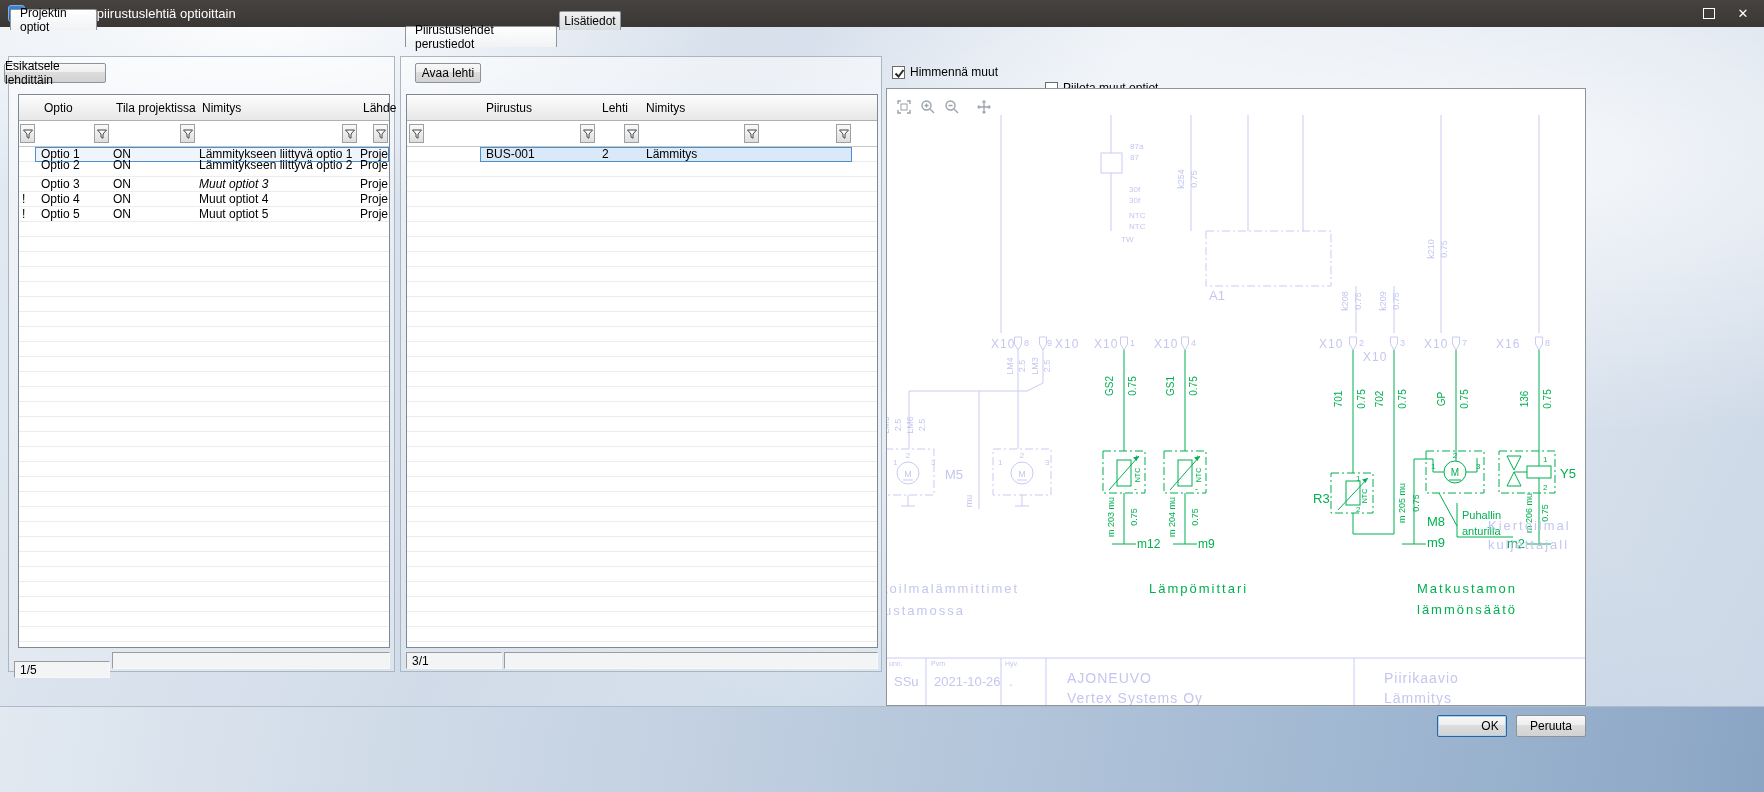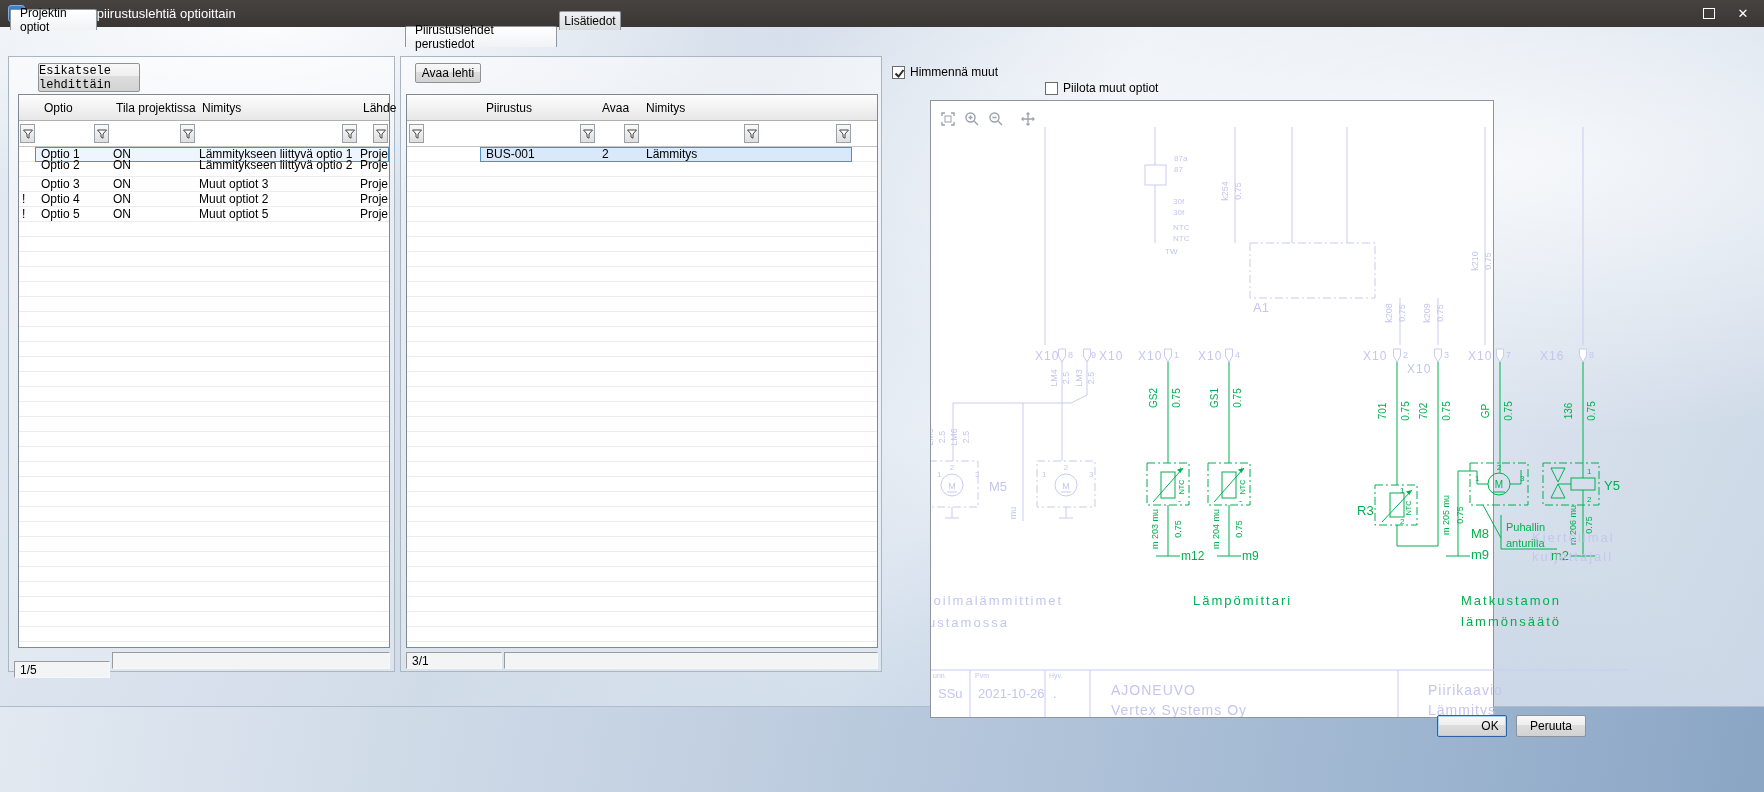--- a/index.html
+++ b/index.html
@@ -55,22 +55,22 @@
   .statusbox{position:absolute;box-sizing:border-box;height:17px;background:#f2f4f6;
     border:1px solid;border-color:#9b9b9b #f8f8f8 #f8f8f8 #9b9b9b;font-size:12px;
     display:flex;align-items:center;padding-left:5px;}
   
   .chk-wrap{position:absolute;display:flex;align-items:center;height:16px;}
   .chk-box{width:13px;height:13px;box-sizing:border-box;border:1px solid #6b6b6b;background:#fff;margin-right:5px;position:relative;}
   .chk-box svg{position:absolute;left:0;top:0;display:none;}
   .chk-box.checked svg{display:block;}
   .chk-label{font-size:12px;}
   
-  .preview{position:absolute;left:886px;top:100px;width:564px;height:618px;box-sizing:border-box;
-    border:1px solid #8f959c;background:#fff;margin-left:44px;}
+  .preview{position:absolute;left:886px;top:88px;width:700px;height:618px;box-sizing:border-box;
+    border:1px solid #8f959c;background:#fff;}
   .pv-toolbar{position:absolute;left:6px;top:7px;display:flex;gap:3px;z-index:5;}
   .pv-tool{width:21px;height:21px;display:flex;align-items:center;justify-content:center;background:transparent;}
   .pv-svg{position:absolute;left:0;top:0;}
   text.g{fill:#00b050;}
   text.d{fill:#c4c6ef;}
   .gl{stroke:#00b050;fill:none;stroke-width:1;}
   .glf{fill:#00b050;stroke:none;}
   .dl{stroke:#c9cbf2;fill:none;stroke-width:1;}
   .dlf{fill:#fff;stroke:#c9cbf2;stroke-width:1;}
   
@@ -90,21 +90,21 @@
         <span class="close-glyph">✕</span>
       </div>
   </div>
 </div>
 
 <div class="content"></div>
 <div class="bottom-band"></div>
 
 <div class="tab active" style="left:10px;width:87px;">Projektin optiot</div>
 <div class="panel" style="left:8px;top:56px;width:387px;height:616px;"></div>
-<div class="btn7" style="left:38px;top:63px;width:102px;height:29px;font-family:Liberation Mono, monospace;">Esikatsele lehdittäin</div>
+<div class="btn7" style="left:4px;top:63px;width:102px;height:20px;">Esikatsele lehdittäin</div>
 
 <div class="grid" style="left:18px;top:94px;width:372px;height:554px;">
   <div class="vline" style="left:16px;"></div>
     <div class="vline" style="left:91px;"></div>
   <div class="vline" style="left:177px;"></div>
     <div class="vline" style="left:339px;"></div>
   <div class="grid-head">
     <span class="hcell" style="left:25px;">Optio</span>
     <span class="hcell" style="left:97px;">Tila projektissa</span>
     <span class="hcell" style="left:183px;">Nimitys</span>
@@ -150,28 +150,28 @@
       <span class="gcell" style="left:3px;width:12px;"></span>
       <span class="gcell" style="left:22px;width:66px;">Optio 2</span>
       <span class="gcell" style="left:94px;width:80px;">ON</span>
       <span class="gcell" style="left:180px;width:156px;">Lämmitykseen liittyvä optio 2</span>
       <span class="gcell" style="left:341px;width:28px;">Projekti</span>
     </div>
     <div class="grow" style="top:30px;">
       <span class="gcell" style="left:3px;width:12px;"></span>
       <span class="gcell" style="left:22px;width:66px;">Optio 3</span>
       <span class="gcell" style="left:94px;width:80px;">ON</span>
-      <span class="gcell" style="left:180px;width:156px;">Muut optiot 3</span>
+      <span class="gcell" style="left:180px;width:156px;font-style:italic;">Muut optiot 3</span>
       <span class="gcell" style="left:341px;width:28px;">Projekti</span>
     </div>
     <div class="grow" style="top:45px;">
       <span class="gcell" style="left:3px;width:12px;">!</span>
       <span class="gcell" style="left:22px;width:66px;">Optio 4</span>
       <span class="gcell" style="left:94px;width:80px;">ON</span>
-      <span class="gcell" style="left:180px;width:156px;">Muut optiot 2</span>
+      <span class="gcell" style="left:180px;width:156px;">Muut optiot 4</span>
       <span class="gcell" style="left:341px;width:28px;">Projekti</span>
     </div>
     <div class="grow" style="top:60px;">
       <span class="gcell" style="left:3px;width:12px;">!</span>
       <span class="gcell" style="left:22px;width:66px;">Optio 5</span>
       <span class="gcell" style="left:94px;width:80px;">ON</span>
       <span class="gcell" style="left:180px;width:156px;">Muut optiot 5</span>
       <span class="gcell" style="left:341px;width:28px;">Projekti</span>
     </div>
   </div>
@@ -185,21 +185,21 @@
 <div class="btn7" style="left:415px;top:63px;width:66px;height:20px;">Avaa lehti</div>
 
 <div class="grid" style="left:406px;top:94px;width:472px;height:554px;">
   <div class="vline" style="left:73px;"></div>
     <div class="vline" style="left:189px;"></div>
   <div class="vline" style="left:233px;"></div>
     <div class="vline" style="left:353px;"></div>
   <div class="vline" style="left:445px;"></div>
   <div class="grid-head">
     <span class="hcell" style="left:79px;">Piirustus</span>
-    <span class="hcell" style="left:195px;">Avaa</span>
+    <span class="hcell" style="left:195px;">Lehti</span>
     <span class="hcell" style="left:239px;">Nimitys</span>
   </div>
   <div class="filter-row">
     <span class="funnel-btn" style="left:2px;">
         <svg width="12" height="12" viewBox="0 0 12 12">
           <path d="M1.5,2 H10.5 L7,6 V10.2 L5,9 V6 Z" fill="#fff" stroke="#444"></path>
         </svg>
       </span>
     <span class="funnel-btn" style="left:173px;">
         <svg width="12" height="12" viewBox="0 0 12 12">

